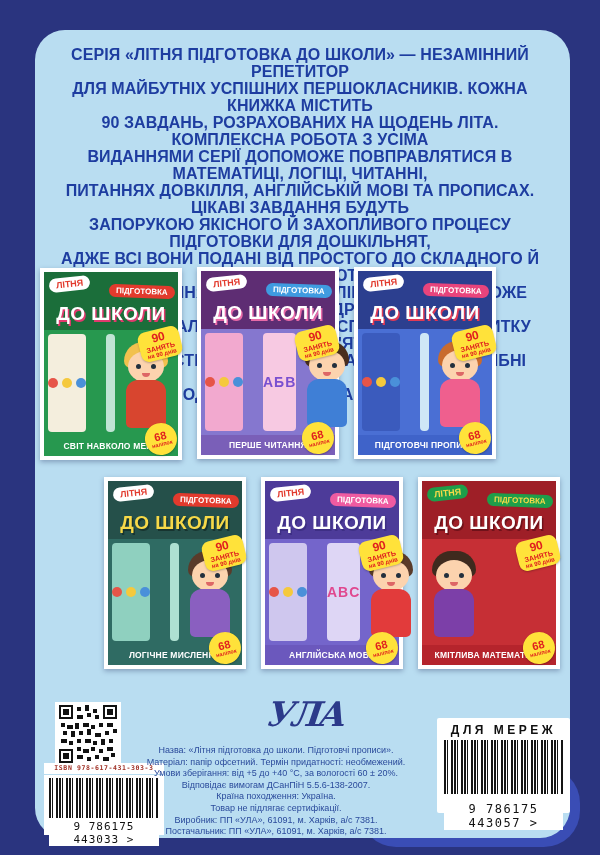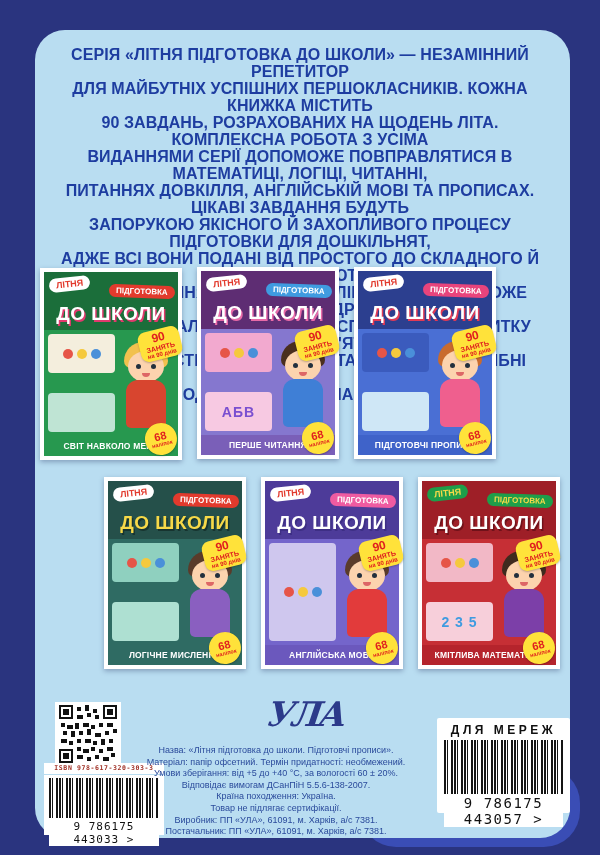--- a/index.html
+++ b/index.html
@@ -61,21 +61,21 @@
     transform:rotate(-14deg); text-align:center; color:#e0201f;
     line-height:1.05; box-shadow:0 1px 2px rgba(0,0,0,0.25);
   }
   .b90-num  { display:block; font-size:12px; font-weight:800; }
   .b90-word { display:block; font-size:7px;  font-weight:800; }
   .b90-sub  { display:block; font-size:6px;  font-weight:700; }
   .cover-art {
     position:absolute; left:0; right:0; top:58px; bottom:20px;
     display:flex; gap:3px; padding:4px;
   }
-  .art-left { flex:1.15; display:flex; flex-direction:column; gap:20px;border-radius:21px; }
+  .art-left { flex:1.15; display:flex; flex-direction:row; gap:20px;border-radius:21px; }
   .art-panel { flex:1; border-radius:4px; position:relative; }
   .art-panel.p1 { background:var(--panel1,#eee); display:flex; align-items:center; justify-content:center; gap:4px; }
   .art-panel.p2 { background:var(--panel2,#ddd); display:flex; align-items:center; justify-content:center; }
   .dot { width:10px; height:10px; border-radius:50%; display:inline-block; }
   .dot.r{background:#e65548;} .dot.y{background:#f5c93d;} .dot.b{background:#4a90d9;}
   .panel-text { font-size:14px; font-weight:800; color:var(--panel_text_color,#d9488f); letter-spacing:1px; }
   .art-right { width:56px; position:relative; }
   .character { position:absolute; left:2px; bottom:-2px; width:52px; height:92px; }
   .char-hair { position:absolute; top:0; left:4px; width:44px; height:26px; border-radius:22px 22px 8px 8px; background:var(--hair,#543); }
   .char-head { position:absolute; top:9px; left:8px; width:36px; height:31px; border-radius:50%; background:#fcd3ae; }
@@ -134,21 +134,21 @@
   }
   .network-box {
     position:absolute; left:437px; top:718px; width:133px; height:95px; z-index:4;
     background:#ffffff; padding:5px 7px 3px; border-radius:2px;
   }
   .net-title {
     text-align:center; color:#101010; font-weight:800; font-size:12px;
     letter-spacing:3.5px; margin-bottom:3px; white-space:nowrap;
   }
   .network-box .bars { height:54px; }
-  .network-box .bc-digits { font-size:14px; margin-top:1px; letter-spacing:1.5px; }
+  .network-box .bc-digits { font-size:12px; margin-top:8px; letter-spacing:1.5px; }
 </style>
 </head>
 <body style="--bg: #2a347f; --panel: #b9ddf1; --accent: #3a4db5;">
 
 <div class="corner-accent"></div>
 <div class="panel"></div>
 
 <div class="intro">СЕРІЯ «ЛІТНЯ ПІДГОТОВКА ДО ШКОЛИ» — НЕЗАМІННИЙ РЕПЕТИТОР
 ДЛЯ МАЙБУТНІХ УСПІШНИХ ПЕРШОКЛАСНИКІВ. КОЖНА КНИЖКА МІСТИТЬ
 90 ЗАВДАНЬ, РОЗРАХОВАНИХ НА ЩОДЕНЬ ЛІТА. КОМПЛЕКСНА РОБОТА З УСІМА
@@ -336,20 +336,23 @@
     <span class="b90-word">ЗАНЯТЬ</span>
     <span class="b90-sub">на 90 днів</span>
   </div>
   <div class="cover-art">
     <div class="art-left">
       <div class="art-panel p1">
           <span class="dot r"></span>
           <span class="dot y"></span>
           <span class="dot b"></span>
         </div>
+      <div class="art-panel p2">
+          <span class="panel-text">ABC</span>
+        </div>
     </div>
     <div class="art-right">
       <div class="character">
         <div class="char-hair"></div>
         <div class="char-head">
             <span class="char-eye l"></span>
             <span class="char-eye r"></span>
             <span class="char-mouth"></span>
           </div>
         <div class="char-body"></div>
@@ -368,30 +371,20 @@
     <span class="pill litnya">ЛІТНЯ</span>
     <span class="pill pidhotovka">ПІДГОТОВКА</span>
     <div class="cover-title">ДО ШКОЛИ</div>
   </div>
   <div class="badge90">
     <span class="b90-num">90</span>
     <span class="b90-word">ЗАНЯТЬ</span>
     <span class="b90-sub">на 90 днів</span>
   </div>
   <div class="cover-art">
-    <div class="art-left">
-      <div class="art-panel p1">
-          <span class="dot r"></span>
-          <span class="dot y"></span>
-          <span class="dot b"></span>
-        </div>
-      <div class="art-panel p2">
-          <span class="panel-text">2 3 5</span>
-        </div>
-    </div>
     <div class="art-right">
       <div class="character">
         <div class="char-hair"></div>
         <div class="char-head">
             <span class="char-eye l"></span>
             <span class="char-eye r"></span>
             <span class="char-mouth"></span>
           </div>
         <div class="char-body"></div>
       </div>
@@ -451,21 +444,21 @@
         <rect x="24" y="21" width="3" height="2"></rect>
       <rect x="9" y="25" width="3" height="2"></rect>
         <rect x="14" y="26" width="2" height="2"></rect>
         <rect x="18" y="25" width="2" height="2"></rect>
       <rect x="22" y="26" width="3" height="2"></rect>
         <rect x="26" y="24" width="2" height="2"></rect>
     </g>
   </svg>
 </div>
 
-<div class="isbn-strip">ISBN 978-617-320-303-3</div>
+<div class="isbn-strip">ISBN 978-617-431-303-3</div>
 
 <div class="barcode-left">
   <div class="bars"></div>
   <div class="bc-digits">9 786175 443033 &gt;</div>
 </div>
 
 <div class="logo">УЛА</div>
 
 <div class="pub-info">Назва: «Літня підготовка до школи. Підготовчі прописи».
 Матеріал: папір офсетний. Термін придатності: необмежений.

